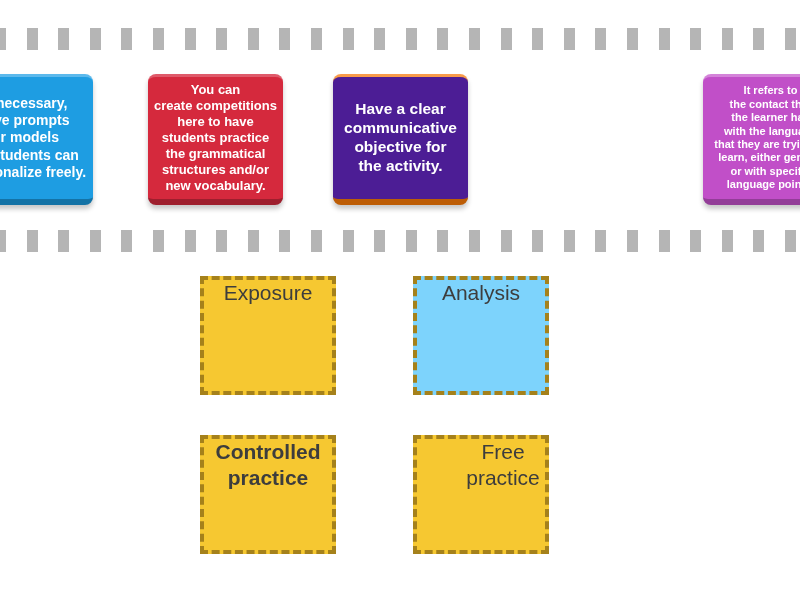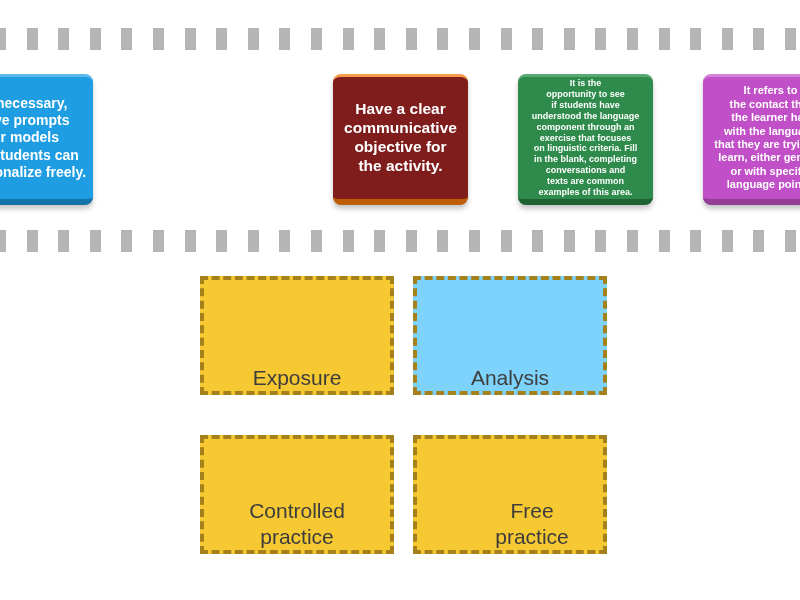--- a/index.html
+++ b/index.html
@@ -39,27 +39,27 @@
     text-align: center;
     color: #ffffff;
     font-weight: 700;
     line-height: 1.22;
     white-space: pre-line;
   }
 
   
   .answer-tile {
     position: absolute;
-    width: 194px;
+    width: 136px;
     height: 119px;
     box-sizing: border-box;
     border: 4px dashed #a5811b;
     background: #f6c831;
     display: flex;
-    align-items: flex-end;
+    align-items: flex-start;
     justify-content: center;
     text-align: center;
   }
   .answer-label {
     font-size: 21px;
     line-height: 1.25;
     color: #3d3d3d;
     padding: 0 10px;
   }
 </style>
@@ -97,38 +97,34 @@
       <div class="sprocket" style="left: 785px; background: rgb(181, 181, 181);"></div>
     </div>
 
   <div class="clue-card" style="left: -42px; background: rgb(30, 157, 226); border-top-color: rgb(92, 185, 236); border-bottom-color: rgb(20, 115, 166);">
     <div class="clue-text" style="font-size: 14px;">If necessary,
 give prompts
 or models
 so students can
 personalize freely.</div>
   </div>
-  <div class="clue-card" style="left: 333px; background: #7f1d1d; border-top-color: rgb(248, 155, 74); border-bottom-color: rgb(189, 93, 6);">
+  <div class="clue-card" style="left: 148px; background: rgb(213, 41, 61); border-top-color: rgb(223, 90, 106); border-bottom-color: rgb(158, 31, 46);">
+    <div class="clue-text" style="font-size: 13px;">You can
+create competitions
+here to have
+students practice
+the grammatical
+structures and/or
+new vocabulary.</div>
+  </div>
+  <div class="clue-card" style="left: 333px; background: #4c1d95; border-top-color: rgb(248, 155, 74); border-bottom-color: rgb(189, 93, 6);">
     <div class="clue-text" style="font-size: 15.5px;">Have a clear
 communicative
 objective for
 the activity.</div>
-  </div>
-  <div class="clue-card" style="left: 518px; background: rgb(46, 139, 75); border-top-color: rgb(87, 168, 113); border-bottom-color: rgb(29, 98, 50);">
-    <div class="clue-text" style="font-size: 9px;">It is the
-opportunity to see
-if students have
-understood the language
-component through an
-exercise that focuses
-on linguistic criteria. Fill
-in the blank, completing
-conversations and
-texts are common
-examples of this area.</div>
   </div>
   <div class="clue-card" style="left: 703px; background: rgb(193, 79, 200); border-top-color: rgb(212, 131, 217); border-bottom-color: rgb(147, 61, 152);">
     <div class="clue-text" style="font-size: 11px;">It refers to
 the contact that
 the learner has
 with the language
 that they are trying to
 learn, either general
 or with specific
 language points.</div>
@@ -162,20 +158,20 @@
       <div class="sprocket" style="left: 753.4px; background: rgb(181, 181, 181);"></div>
       <div class="sprocket" style="left: 785px; background: rgb(181, 181, 181);"></div>
     </div>
 
   <div class="answer-tile" style="left: 200px; top: 276px; background: rgb(246, 200, 49); border-color: rgb(165, 129, 27);">
     <div class="answer-label" style="color: rgb(61, 61, 61);">Exposure</div>
   </div>
   <div class="answer-tile" style="left: 413px; top: 276px; background: #7dd3fc; border-color: rgb(165, 129, 27);">
     <div class="answer-label" style="color: rgb(61, 61, 61);">Analysis</div>
   </div>
-  <div class="answer-tile" style="left: 200px; top: 435px; background: rgb(246, 200, 49); border-color: rgb(165, 129, 27);">
+  <div class="answer-tile" style="left: 200px; top: 435px; background: rgb(246, 200, 49); border-color: rgb(165, 129, 27); font-weight: bold;">
     <div class="answer-label" style="color: rgb(61, 61, 61);">Controlled practice</div>
   </div>
   <div class="answer-tile" style="left: 413px; top: 435px; background: rgb(246, 200, 49); border-color: rgb(165, 129, 27); padding-left: 44px;">
     <div class="answer-label" style="color: rgb(61, 61, 61);">Free practice</div>
   </div>
 
 </div>
 
 </body></html>

